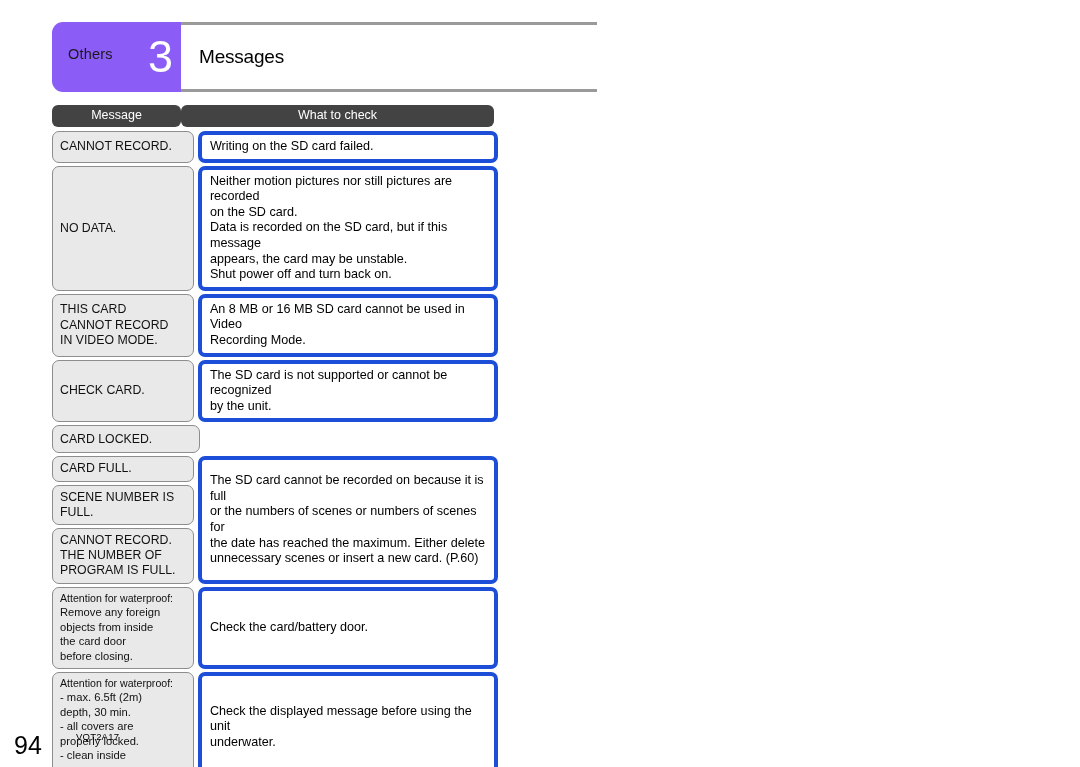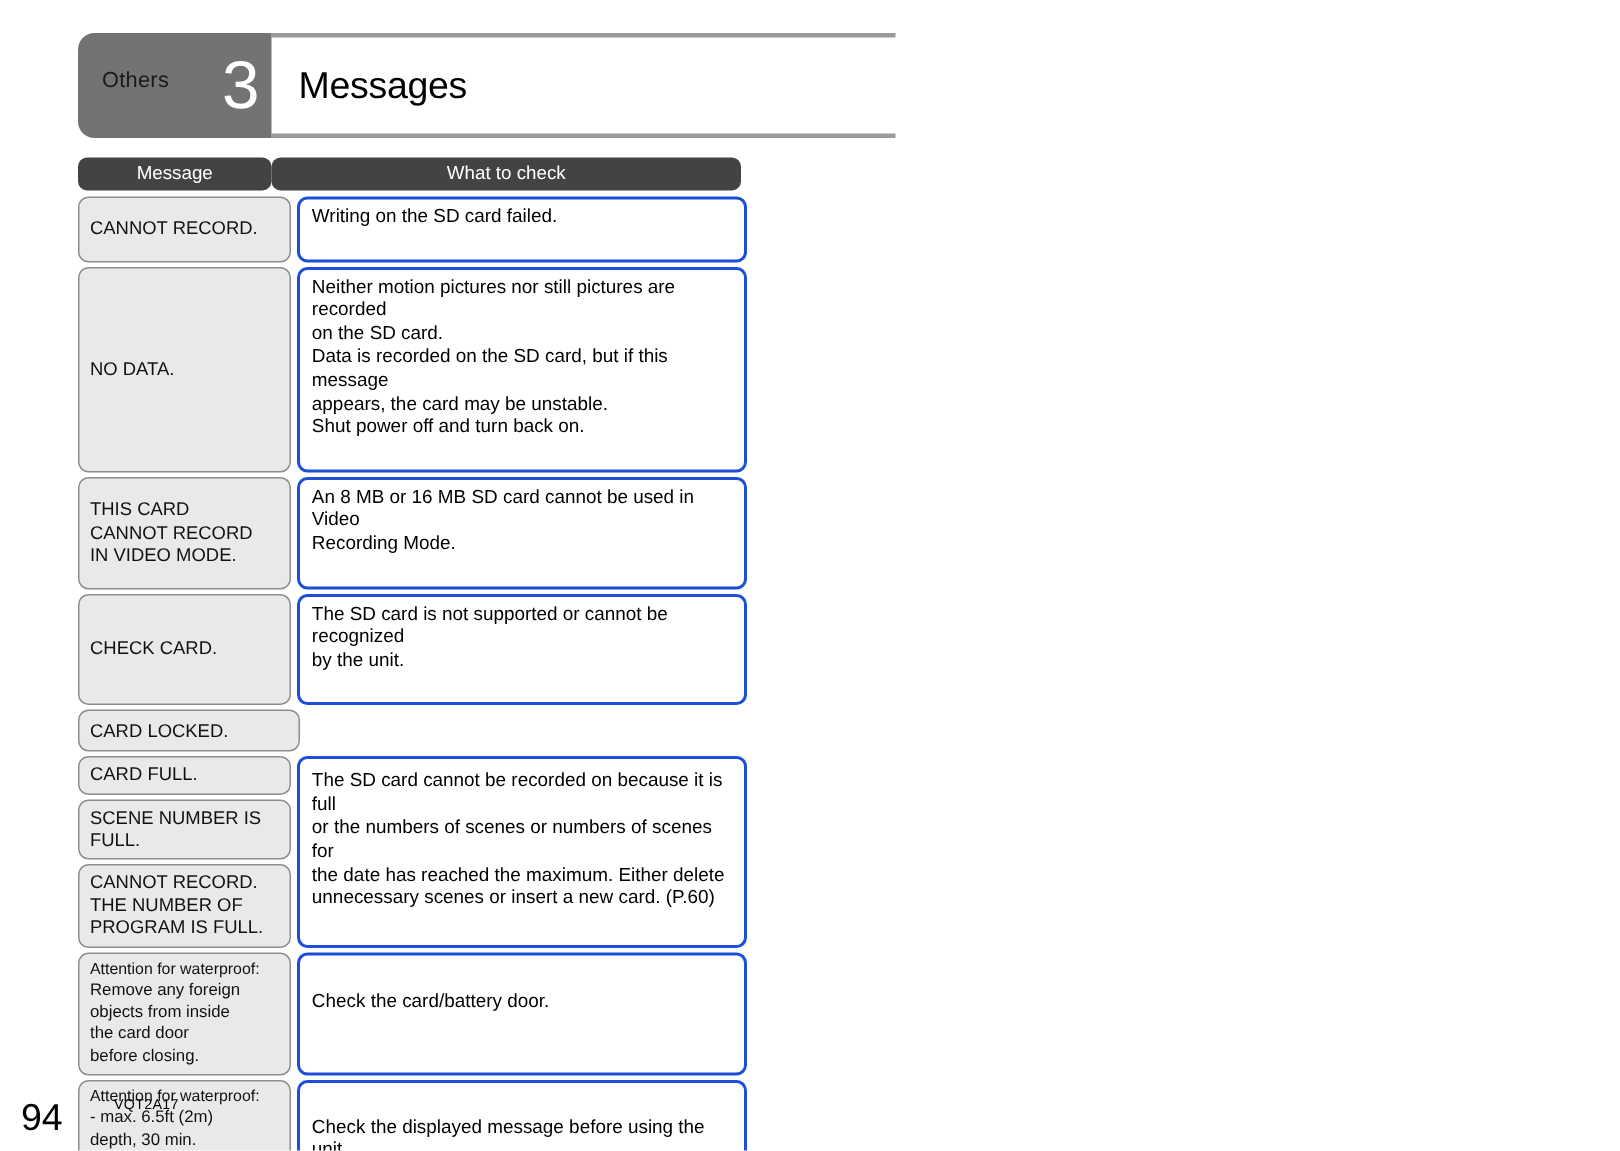--- a/index.html
+++ b/index.html
@@ -33,21 +33,21 @@
   }
   .header-rule.top { top: 0px; }
   .header-rule.bottom { top: 67px; }
 
   #chapter-tab {
     position: absolute;
     left: 0px;
     top: 0px;
     width: 129px;
     height: 70px;
-    background: #737373;
+    background: #8b5cf6;
     border-radius: 11px 0 0 11px;
     box-sizing: border-box;
   }
   #chapter-tab-label {
     position: absolute;
     left: 16px;
     top: 24px;
     font-size: 14.5px;
     color: #1a1a1a;
     letter-spacing: 0.2px;
@@ -58,21 +58,21 @@
     top: 6px;
     font-size: 45px;
     line-height: 58px;
     color: #ffffff;
     font-weight: 400;
   }
   #page-title {
     position: absolute;
     left: 147px;
     top: 18px;
-    font-size: 25px;
+    font-size: 19px;
     line-height: 34px;
     color: #000000;
     font-weight: 400;
     letter-spacing: -0.2px;
   }
 
   
   #messages-table {
     position: absolute;
     left: 52px;
@@ -122,26 +122,26 @@
     display: flex;
     align-items: center;
     padding: 4px 6px 4px 7px;
     font-size: 12.3px;
     line-height: 15.2px;
     flex: 1 1 auto;
     color: #111111;
   }
   .chk-box {
     background: #ffffff;
-    border: 2px solid #1d4ed8;
+    border: 4px solid #1d4ed8;
     border-radius: 7px;
     box-sizing: border-box;
     display: flex;
     align-items: center;
-    padding: 4px 8px 20px 8px;
+    padding: 4px 8px 4px 8px;
     font-size: 12.6px;
     line-height: 15.6px;
     width: 100%;
     color: #000000;
   }
 
   .msg-box .txt, .chk-box .txt { display: block; white-space: pre-line; }
   .msg-box.small .txt { font-size: 11.2px; line-height: 14.6px; }
   .msg-box .lead {
     display: block;

